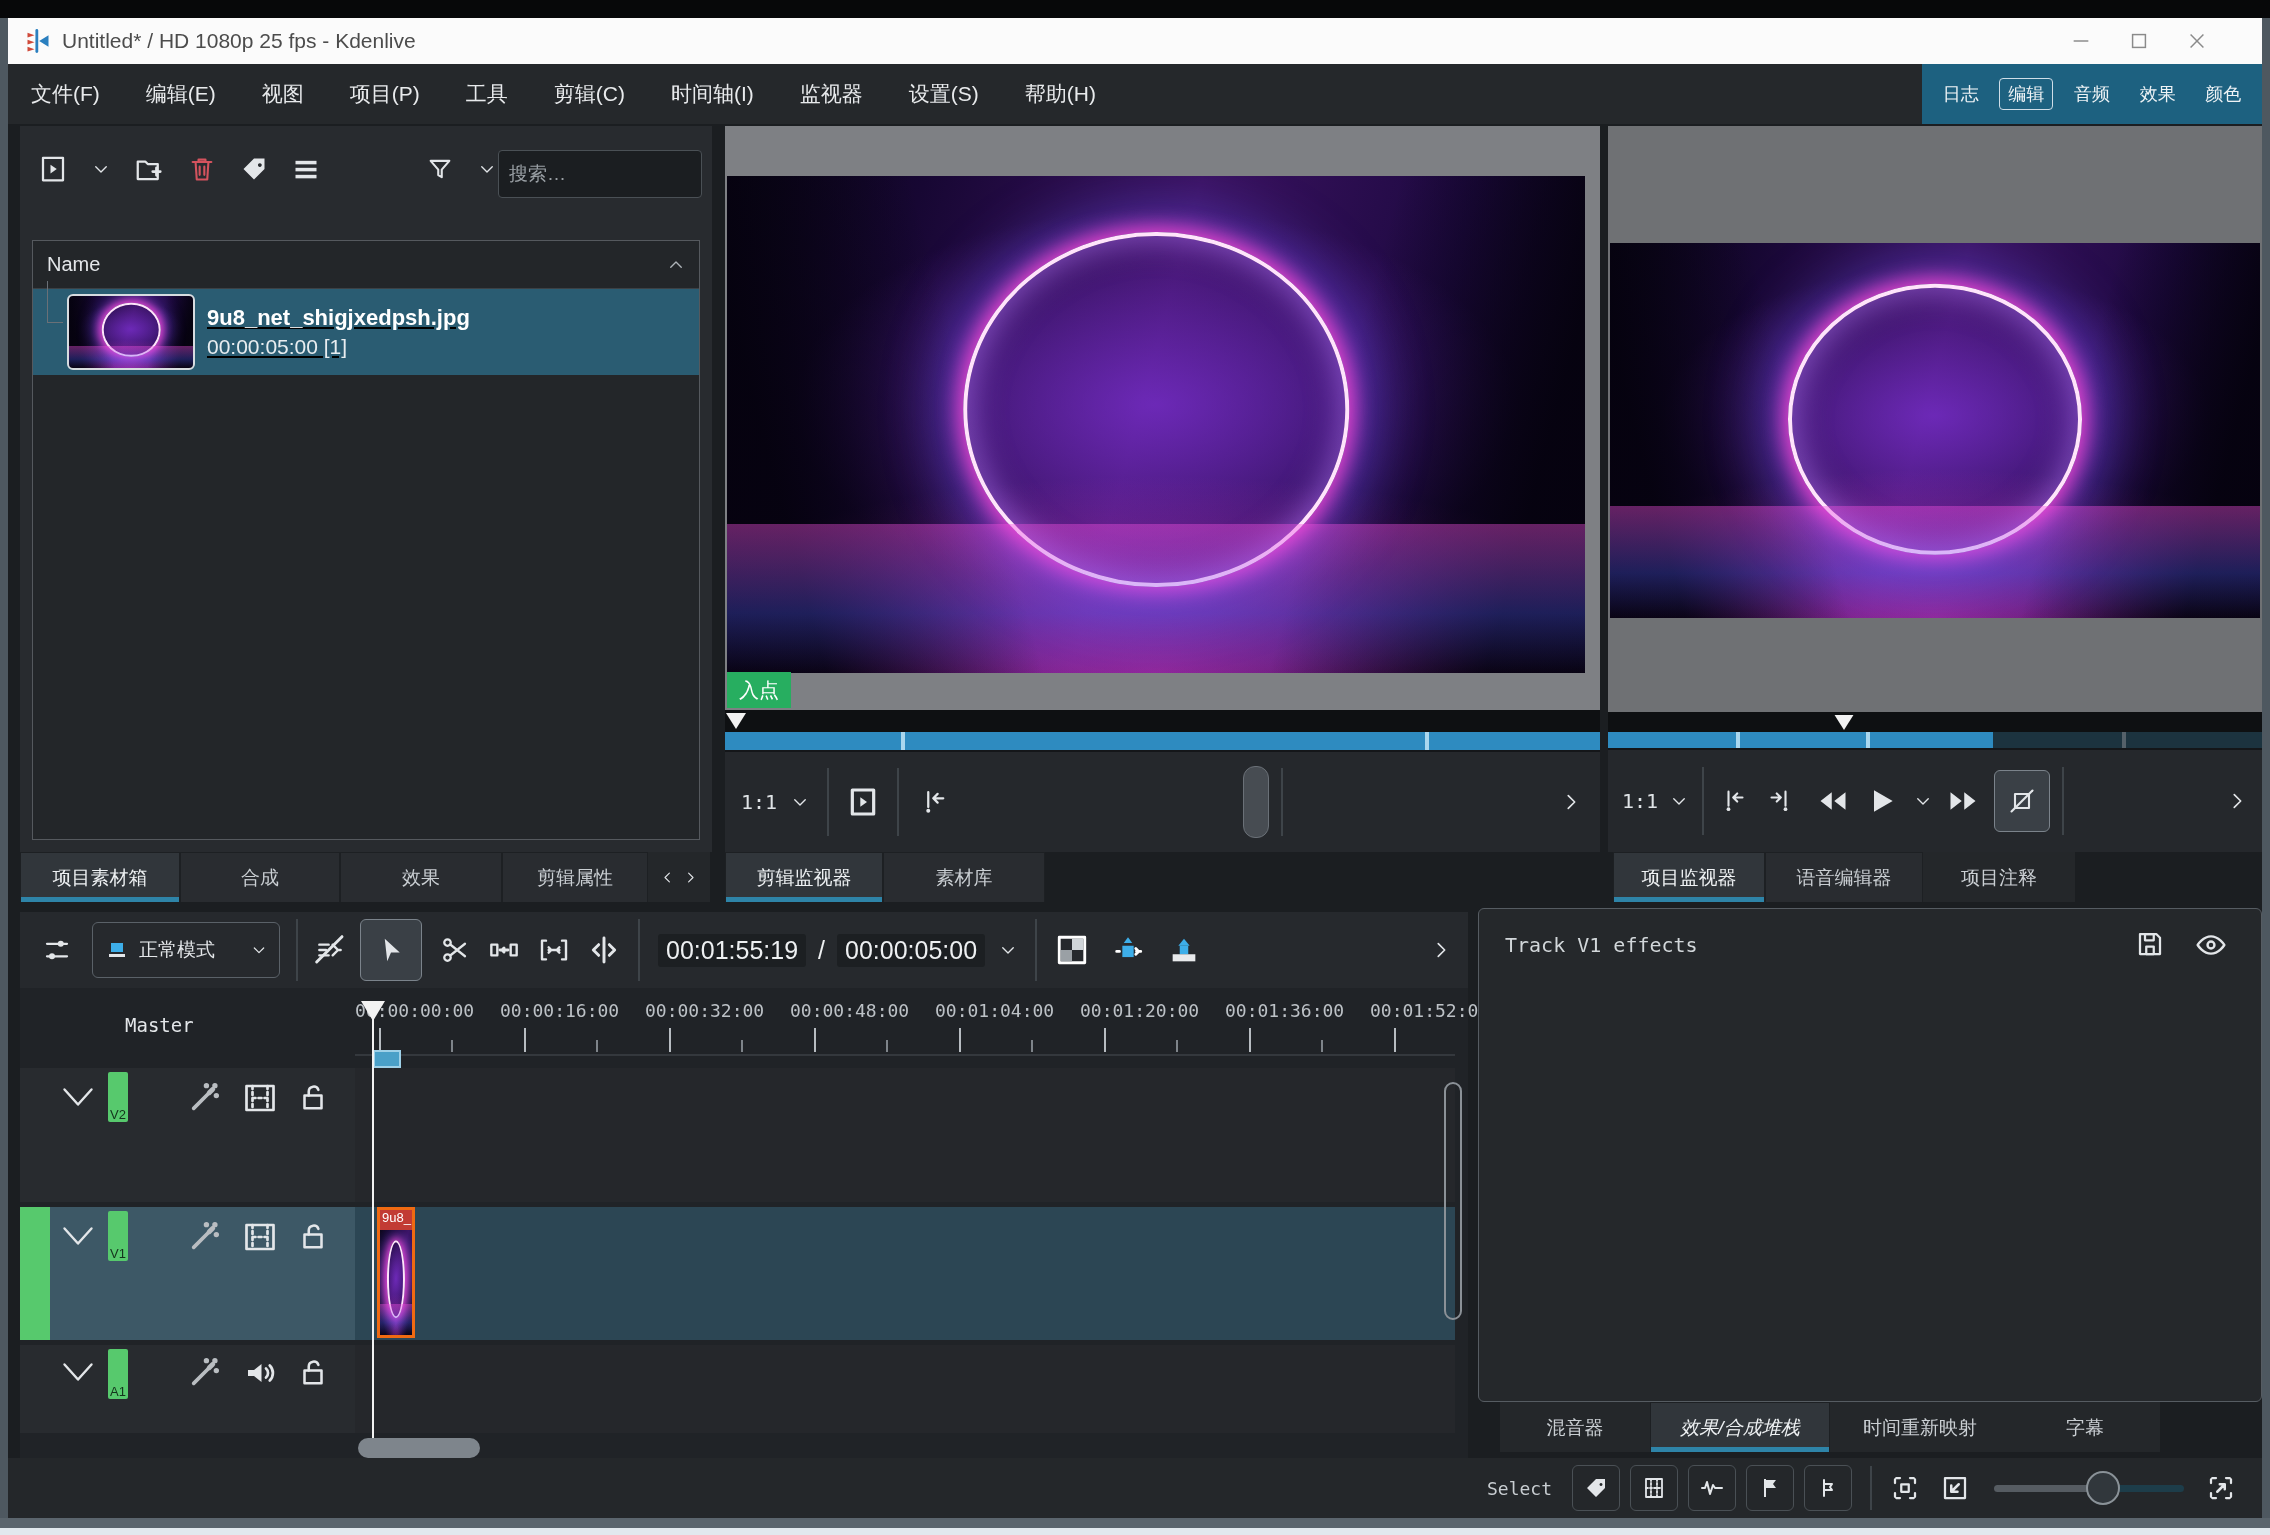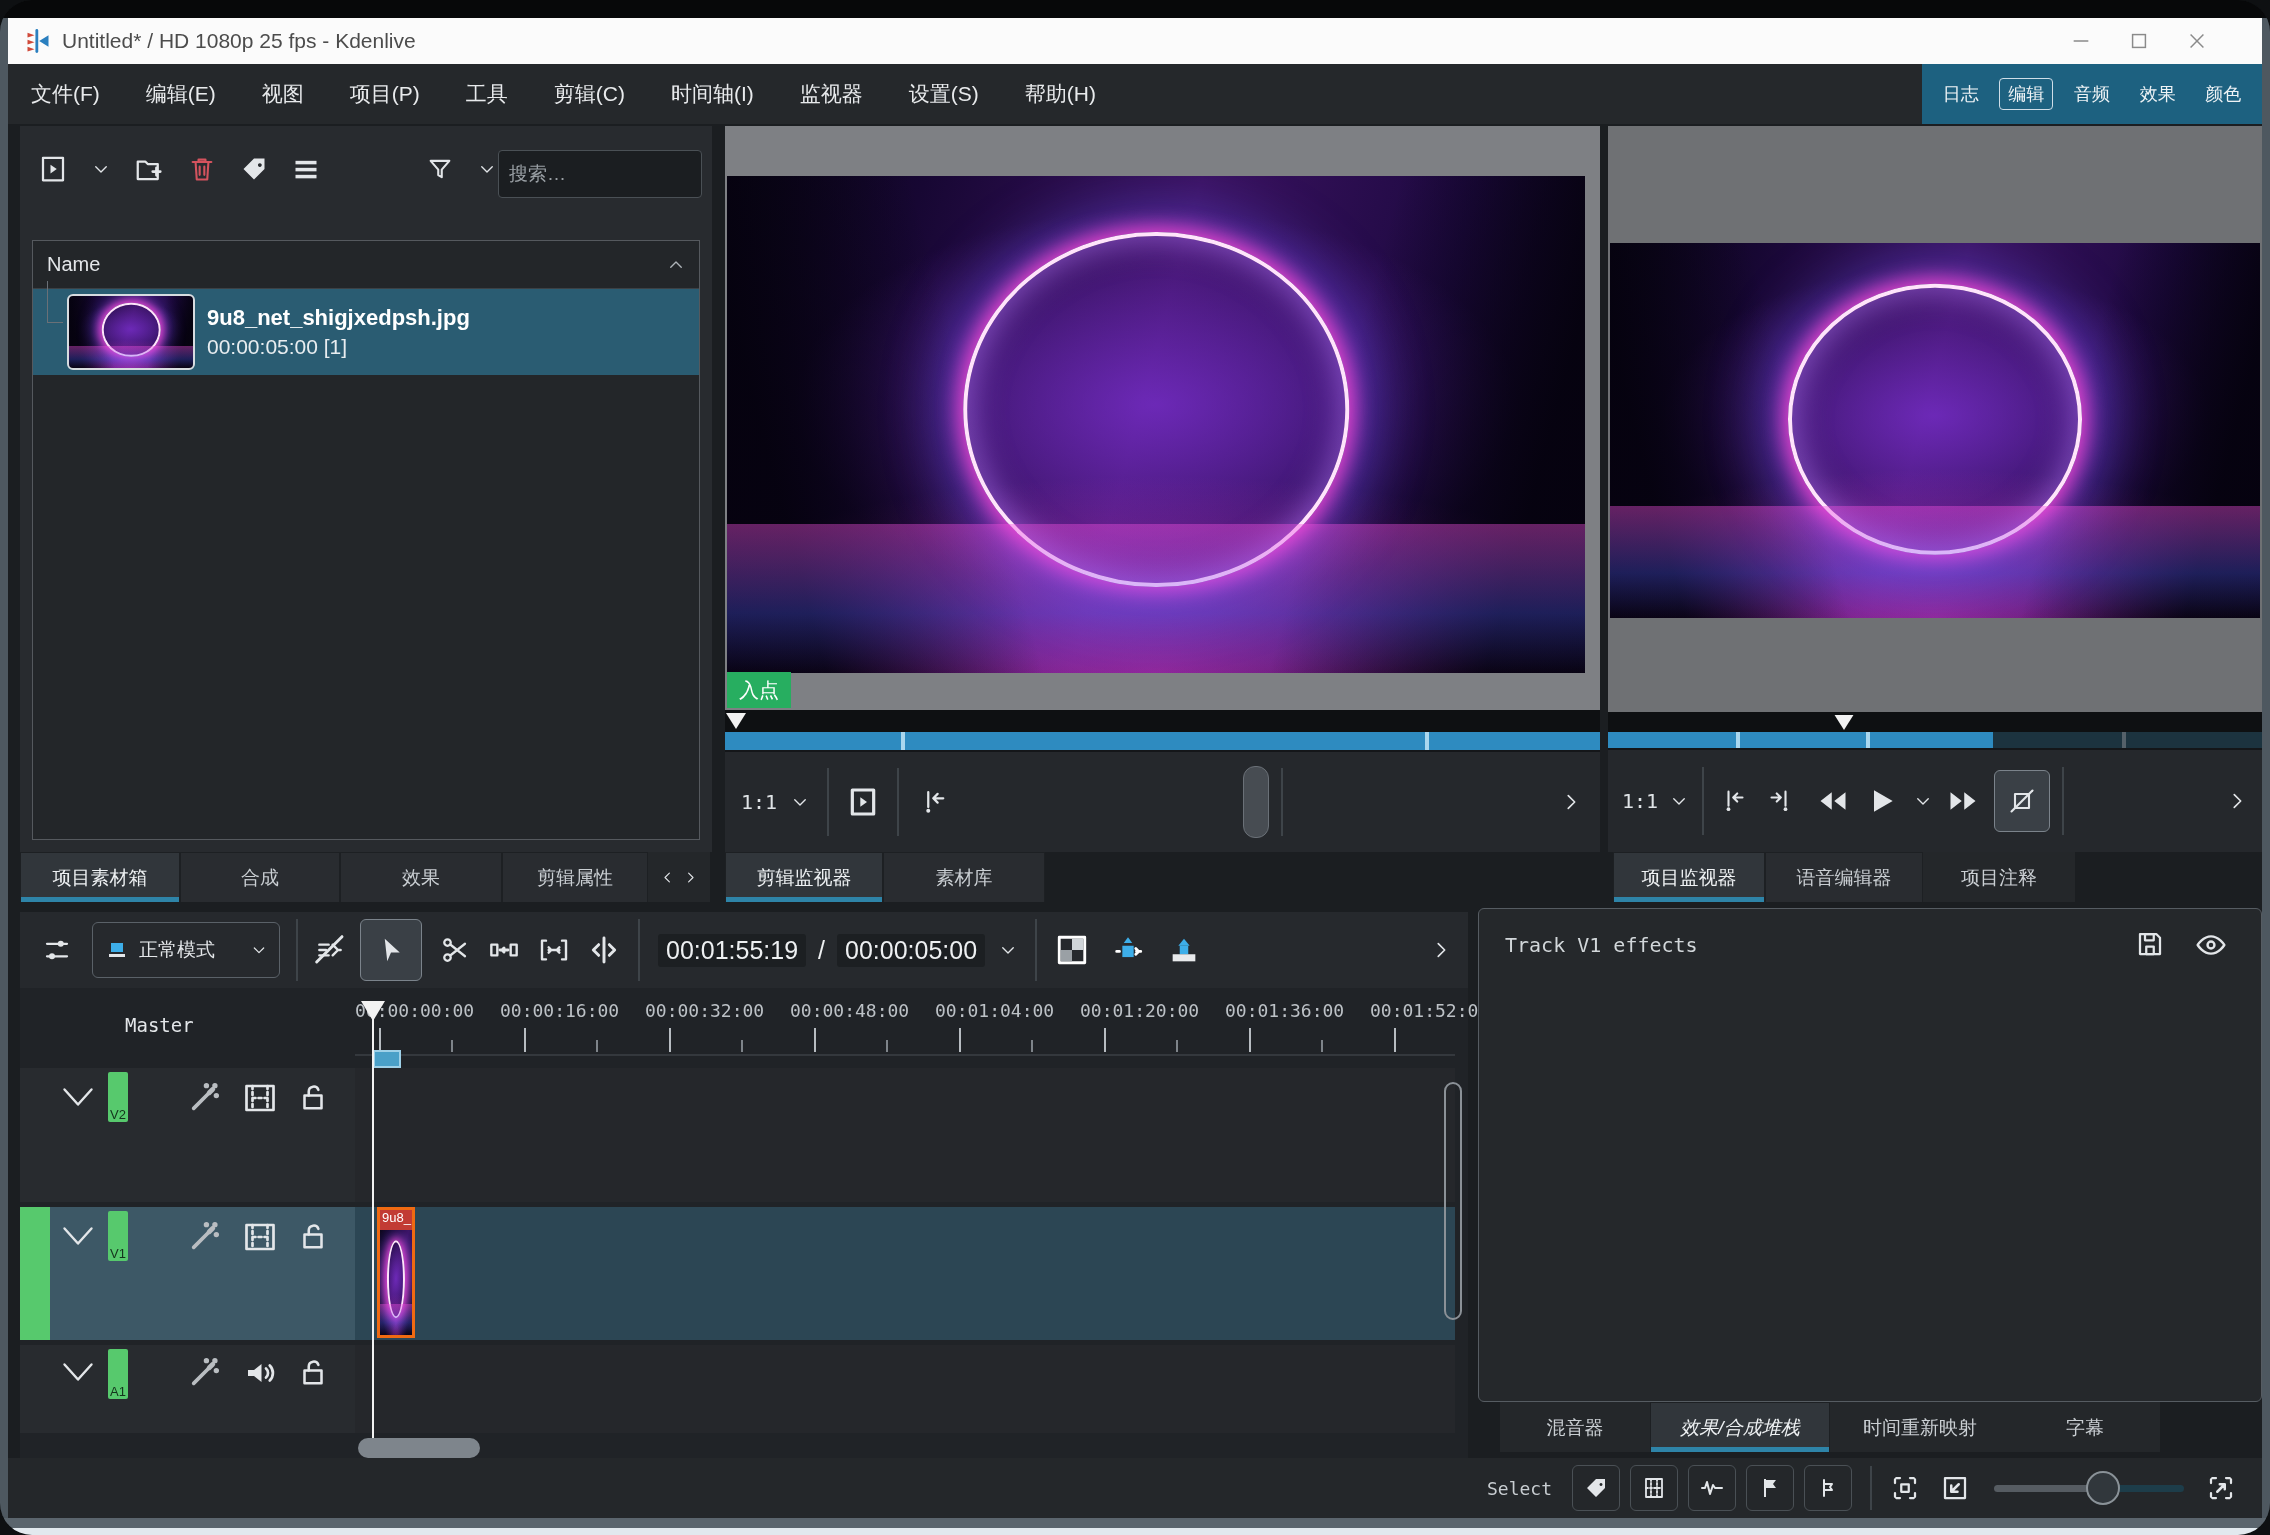--- a/index.html
+++ b/index.html
@@ -1,17 +1,17 @@
 <!DOCTYPE html>
 <html><head>
 <meta charset="utf-8">
 <style>
   html,body{margin:0;padding:0;background:#0e1012;}
   *{box-sizing:border-box;font-family:"Liberation Sans",sans-serif;}
-  .screen{position:relative;width:2270px;height:1535px;background:#1b1e21;overflow:hidden;border-radius:32px;}
+  .screen{position:relative;width:2270px;height:1535px;background:#1b1e21;overflow:hidden;}
   .abs{position:absolute;}
   .mono{font-family:"DejaVu Sans Mono","Liberation Mono",monospace;}
   .ic{display:flex;align-items:center;justify-content:center;color:#e3e6e9;}
   .ic svg{stroke:currentColor;fill:none;stroke-width:1.8;stroke-linecap:round;stroke-linejoin:round;}
   .ic.fill svg{fill:currentColor;stroke:none;}
   .sep{background:#3e4449;width:2px;}
   
   .topstrip{left:0;top:0;width:2270px;height:18px;background:#070809;}
   .titlebar{left:8px;top:18px;width:2254px;height:46px;background:#fbfbfb;display:flex;align-items:center;}
   .title-text{color:#4c4c4c;font-size:21px;margin-left:10px;}
@@ -167,21 +167,21 @@
 
     <div class="abs" style="left:12px;top:114px;width:668px;height:600px;background:#232629;border:1px solid #55595e;">
       <div style="height:48px;border-bottom:1px solid #3c4145;display:flex;align-items:center;padding:0 14px;">
         <span style="color:#e3e6e9;font-size:20px;">Name</span>
         <span class="ic" style="margin-left:auto;color:#aeb4b9;">
             <svg width="18" height="18" viewBox="0 0 24 24">
               <path d="M5 15l7-7 7 7"></path>
             </svg>
           </span>
       </div>
-      <div style="position:relative;height:86px;background:#2a5c72;display:flex;align-items:center;">
+      <div style="position:relative;height:86px;background:#2a5c72;display:flex;align-items:center;text-decoration:underline;">
         <div class="abs" style="left:14px;top:-8px;width:16px;height:42px;border-left:1px solid #6a7077;border-bottom:1px solid #6a7077;"></div>
         <div class="neon small" style="margin-left:34px;width:128px;height:76px;border:2px solid #d7dce0;border-radius:6px;flex:none;"></div>
         <div style="margin-left:12px;line-height:1.35;">
           <div style="color:#ffffff;font-size:22px;font-weight:bold;">9u8_net_shigjxedpsh.jpg</div>
           <div style="color:#e8edf0;font-size:21px;">00:00:05:00 [1]</div>
         </div>
       </div>
     </div>
   </div>
 

